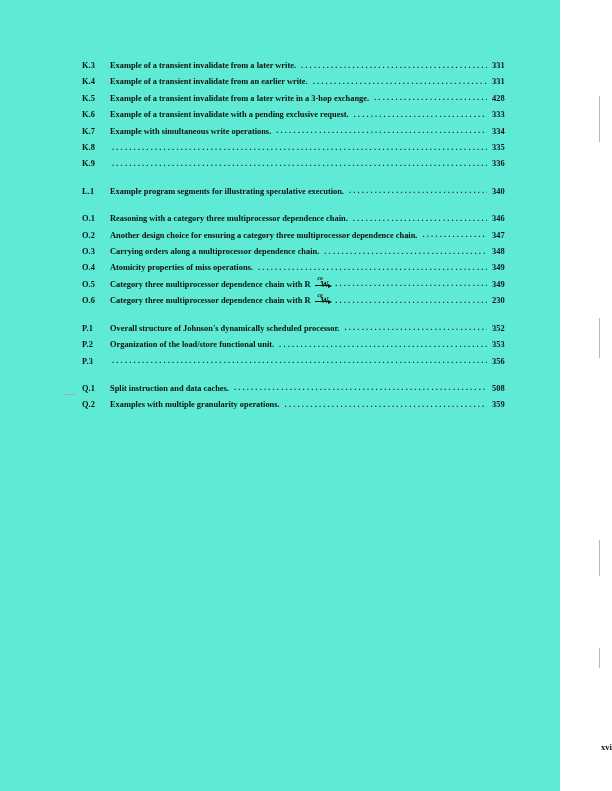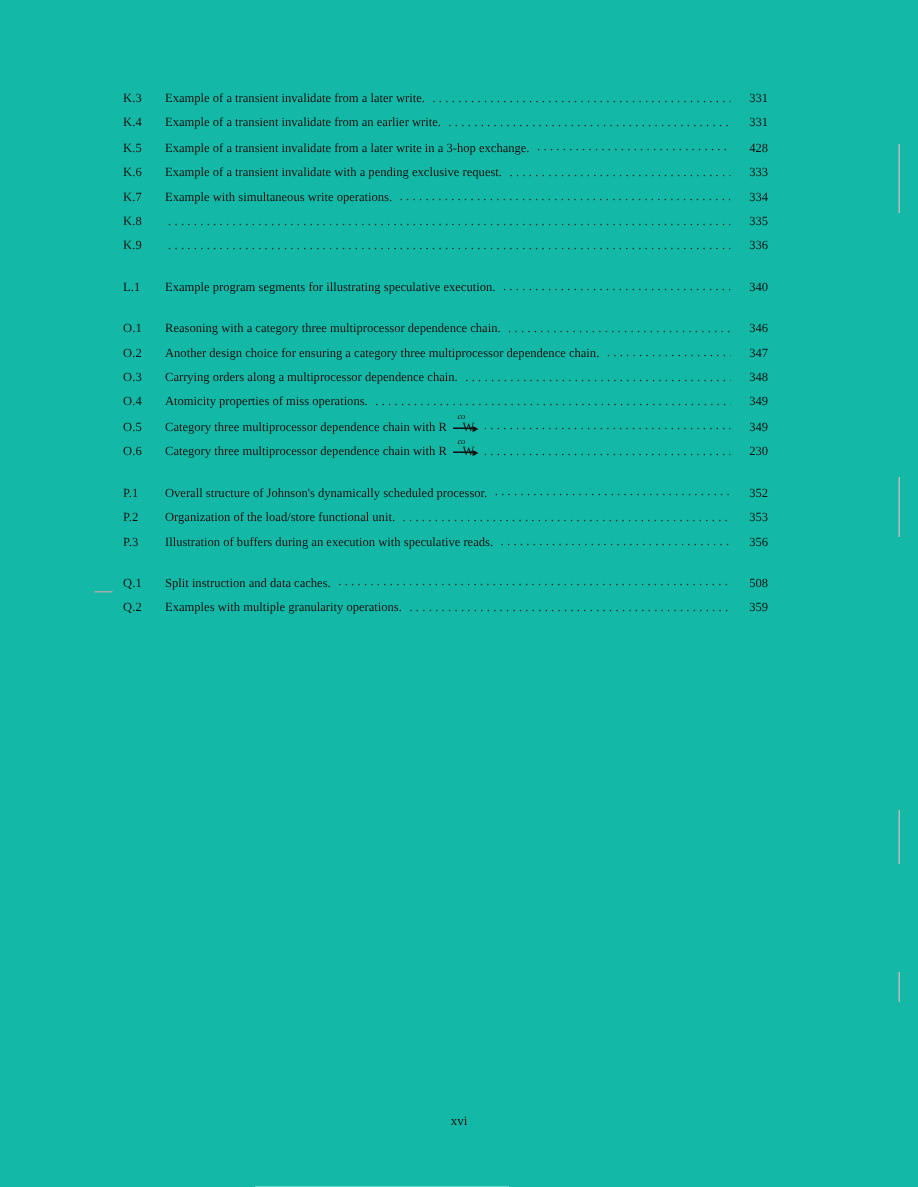--- a/index.html
+++ b/index.html
@@ -12,23 +12,24 @@
     height: 791px;
     font-family: "Liberation Serif", serif;
     color: #111111;
     position: relative;
     overflow: hidden;
   }
   .page {
     position: absolute;
     left: 0;
     top: 0;
-    width: 612px;
+    width: 560px;
     height: 791px;
-    background: #14b8a6;
+    background: #5eead4;
+    font-weight: bold;
   }
   .content {
     position: absolute;
     left: 82px;
     top: 58px;
     width: 430px;
   }
   .group {
     margin-bottom: 11px;
   }
@@ -55,21 +56,21 @@
     font-size: 8.4px;
     letter-spacing: 2.2px;
     color: #222;
     margin: 0 2px;
     position: relative;
     top: -0.5px;
   }
   .page-no {
     flex: 0 0 auto;
     width: 20px;
-    text-align: right;
+    text-align: left;
     padding-left: 3px;
   }
   .co-arrow {
     display: inline-block;
     position: relative;
     width: 17px;
     height: 9px;
     vertical-align: baseline;
     margin: 0 1px;
   }
@@ -96,21 +97,21 @@
     height: 0;
     border-left: 4px solid #111;
     border-top: 2.2px solid transparent;
     border-bottom: 2.2px solid transparent;
   }
   .folio {
     position: absolute;
     left: 0;
     top: 742px;
     width: 612px;
-    text-align: center;
+    text-align: right;
     font-size: 8.6px;
   }
   
   .edge-mark {
     position: absolute;
     background: #b9b9b9;
     width: 1px;
   }
   .spine-mark {
     position: absolute;
@@ -238,21 +239,20 @@
           <span class="page-no">352</span>
         </div>
         <div class="entry">
           <span class="num">P.2</span>
           <span class="title">Organization of the load/store functional unit.</span>
           <span class="dots">........................................................................................................................</span>
           <span class="page-no">353</span>
         </div>
         <div class="entry">
           <span class="num">P.3</span>
-          <span class="title">Illustration of buffers during an execution with speculative reads.</span>
           <span class="dots">........................................................................................................................</span>
           <span class="page-no">356</span>
         </div>
       </div>
       <div class="group">
         <div class="entry">
           <span class="num">Q.1</span>
           <span class="title">Split instruction and data caches.</span>
           <span class="dots">........................................................................................................................</span>
           <span class="page-no">508</span>

